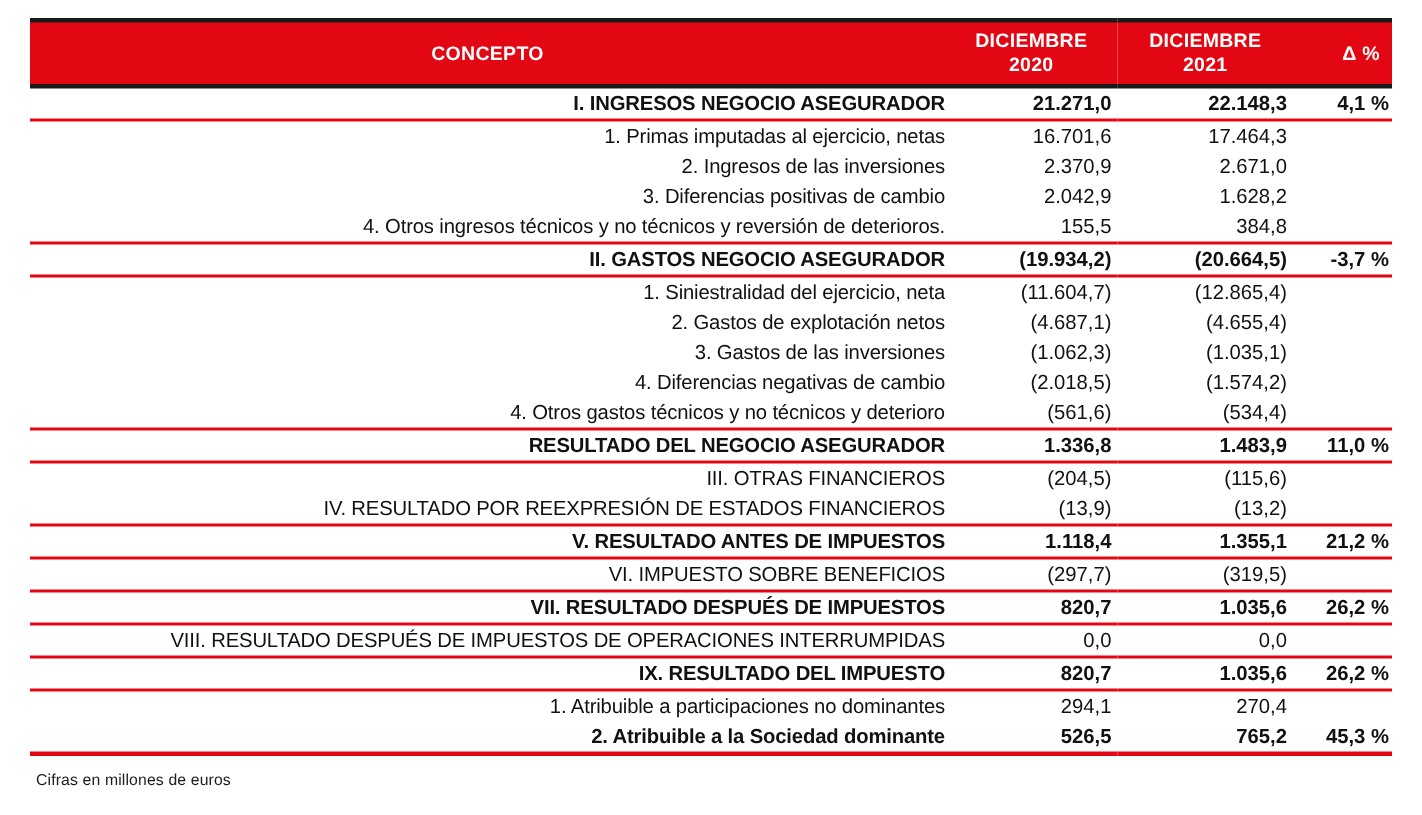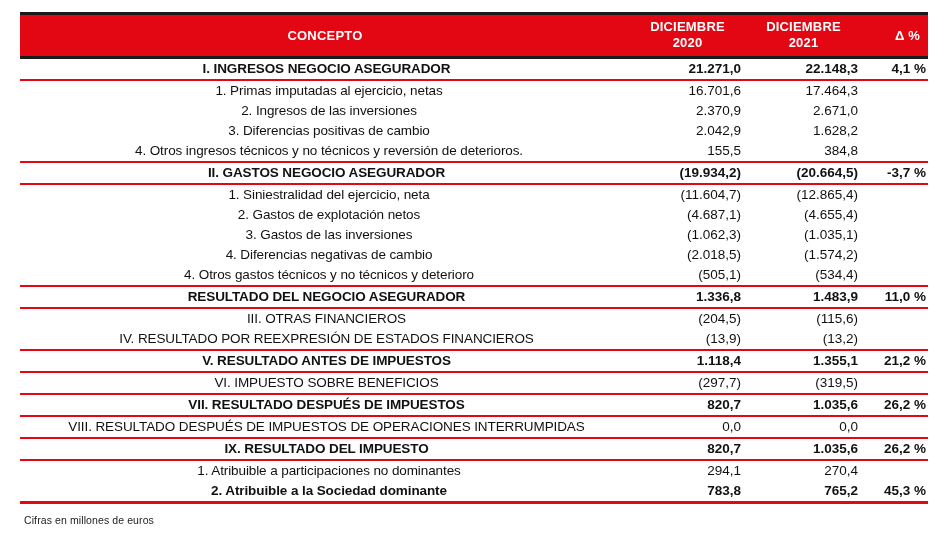--- a/index.html
+++ b/index.html
@@ -33,21 +33,21 @@
     padding:0;vertical-align:middle;
   }
   th.concept-h{text-align:center;}
   th.num-h{text-align:center;line-height:1.3;}
   th.num-h .l2{margin-top:-1px;}
   th.delta-h{text-align:right;padding-right:8px;}
   tbody td{
     font-size:13.5px;height:20px;padding:0;line-height:20px;
     vertical-align:middle;white-space:nowrap;overflow:hidden;
   }
-  td.concept{text-align:center;padding-left:3px;letter-spacing:-0.1px;}
+  td.concept{text-align:right;padding-left:3px;letter-spacing:-0.1px;}
   tr.indent td.concept{padding-left:8px;margin-top:40px;}
   td.num{text-align:right;padding-right:4px;}
   td.delta{text-align:right;padding-right:2px;font-weight:bold;}
   tr.bold td{font-weight:bold;}
   tr.rule{border-bottom:2.5px solid var(--brand-red);}
   tr.last{border-bottom:3px solid var(--brand-red);}
   .footnote{
     position:absolute;left:24px;top:514px;
     font-size:10.5px;color:#1c1c1c;letter-spacing:.1px;
   }
@@ -133,21 +133,21 @@
           <td class="num delta"></td>
         </tr>
         <tr class="indent">
           <td class="concept">4. Diferencias negativas de cambio</td>
           <td class="num">(2.018,5)</td>
           <td class="num">(1.574,2)</td>
           <td class="num delta"></td>
         </tr>
         <tr class="rule indent">
           <td class="concept">4. Otros gastos técnicos y no técnicos y deterioro</td>
-          <td class="num">(505,1)</td>
+          <td class="num">(561,6)</td>
           <td class="num">(534,4)</td>
           <td class="num delta"></td>
         </tr>
         <tr class="bold rule">
           <td class="concept">RESULTADO DEL NEGOCIO ASEGURADOR</td>
           <td class="num">1.336,8</td>
           <td class="num">1.483,9</td>
           <td class="num delta">11,0 %</td>
         </tr>
         <tr class="">
@@ -193,20 +193,20 @@
           <td class="num delta">26,2 %</td>
         </tr>
         <tr class="indent">
           <td class="concept">1. Atribuible a participaciones no dominantes</td>
           <td class="num">294,1</td>
           <td class="num">270,4</td>
           <td class="num delta"></td>
         </tr>
         <tr class="bold rule indent last">
           <td class="concept">2.  Atribuible a la Sociedad dominante</td>
-          <td class="num">783,8</td>
+          <td class="num">526,5</td>
           <td class="num">765,2</td>
           <td class="num delta">45,3 %</td>
         </tr>
       </tbody>
   </table>
   <div class="footnote">Cifras en millones de euros</div>
 </div>
 
 </body></html>

